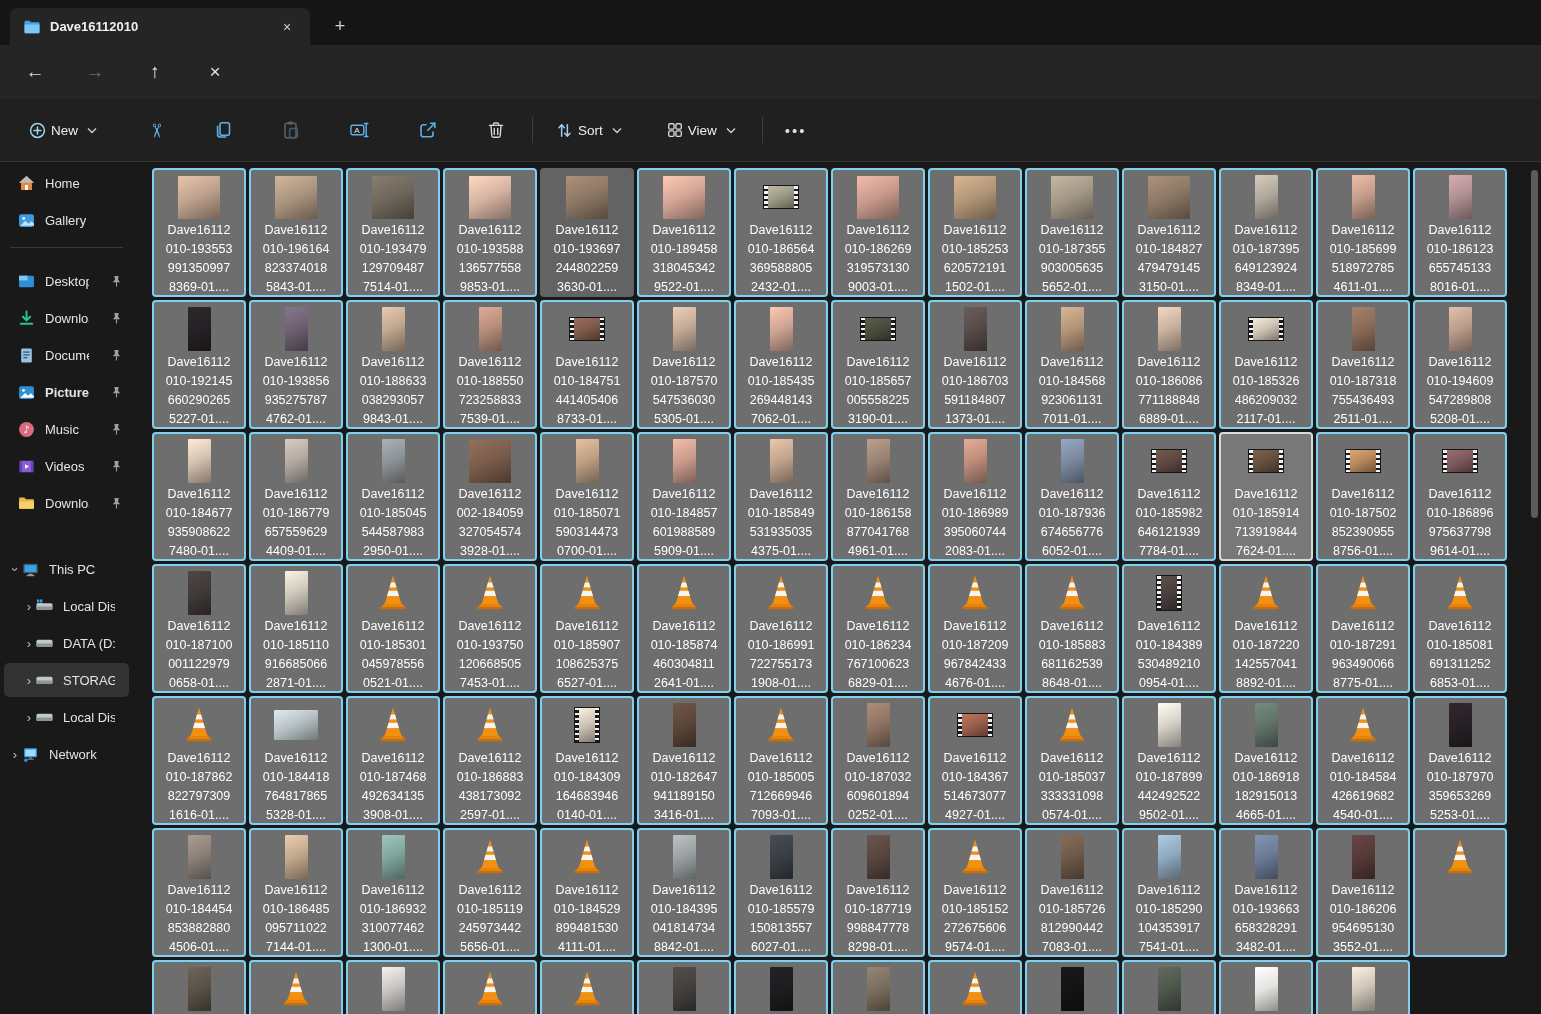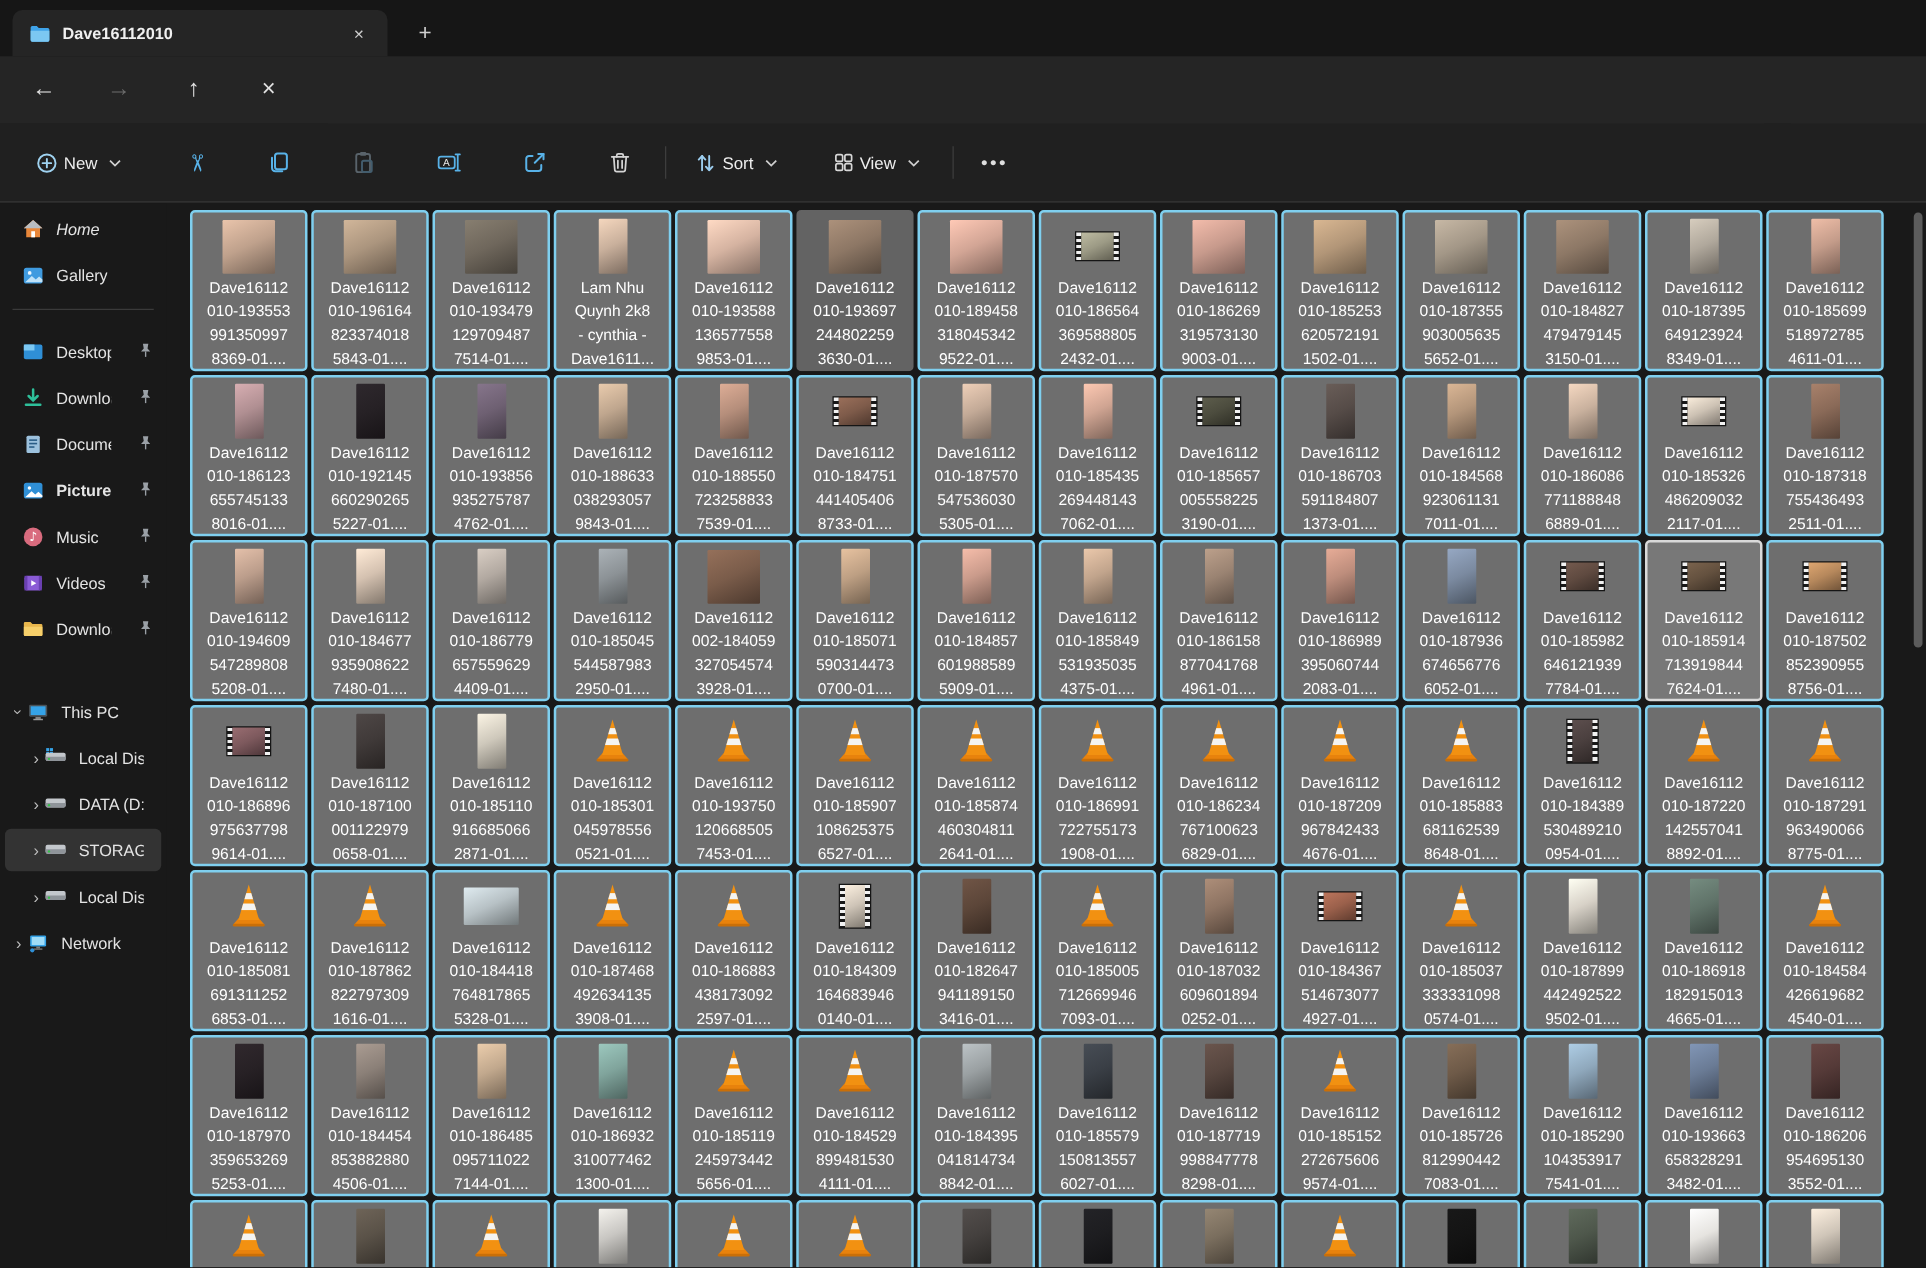--- a/index.html
+++ b/index.html
@@ -219,21 +219,21 @@
       </div>
   </div>
 
   <div class="sidebar" id="sidebar">
       <div class="side-item" style="padding-left: 14px;">
         <span class="side-icon"><svg viewBox="0 0 16 16">
             <path d="M8 1 L15 7.2 H13.2 V14 H2.8 V7.2 H1 Z" fill="#e8873a"></path>
             <path d="M8 1 L15 7.2 H1 Z" fill="#b9bdc1"></path>
             <rect x="6.6" y="9.4" width="2.8" height="4.6" fill="#fff"></rect>
           </svg></span>
-        <span class="side-label" style="max-width: 70px; font-style: italic;">Home</span>
+        <span class="side-label" style="max-width: 70px;">Home</span>
       </div>
       <div class="side-item" style="padding-left: 14px;">
         <span class="side-icon"><svg viewBox="0 0 16 16">
             <rect x="1" y="2" width="14" height="12" rx="2" fill="#3f9be0"></rect>
             <circle cx="5.4" cy="6" r="1.4" fill="#eaf6ff"></circle>
             <path d="M2 13 L7 8.2 L10 11 L12.5 8.6 L15 11 V13 Z" fill="#bfe2f8"></path>
           </svg></span>
         <span class="side-label" style="max-width: 70px;">Gallery</span>
       </div>
       <div class="side-div"></div>
@@ -413,31 +413,20 @@
           </div>
           <div class="t-label">
             <div>Dave16112</div>
             <div>010-193479</div>
             <div>129709487</div>
             <div>7514-01....</div>
           </div>
         </div>
         <div class="tile">
           <div class="thumbbox">
-            <div class="ph pt" style="background: linear-gradient(155deg, rgb(245, 215, 190) 0%, rgb(201, 176, 156) 48%, rgb(125, 109, 97) 100%);"></div>
-          </div>
-          <div class="t-label">
-            <div>Lam Nhu</div>
-            <div>Quynh 2k8</div>
-            <div>- cynthia -</div>
-            <div>Dave1611...</div>
-          </div>
-        </div>
-        <div class="tile">
-          <div class="thumbbox">
             <div class="ph sq" style="background: linear-gradient(155deg, rgb(255, 218, 196) 0%, rgb(213, 179, 161) 48%, rgb(132, 111, 100) 100%);"></div>
           </div>
           <div class="t-label">
             <div>Dave16112</div>
             <div>010-193588</div>
             <div>136577558</div>
             <div>9853-01....</div>
           </div>
         </div>
         <div class="tile plain">

